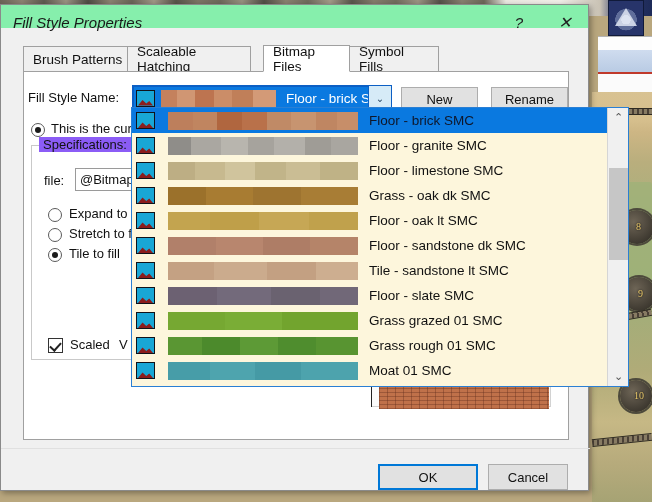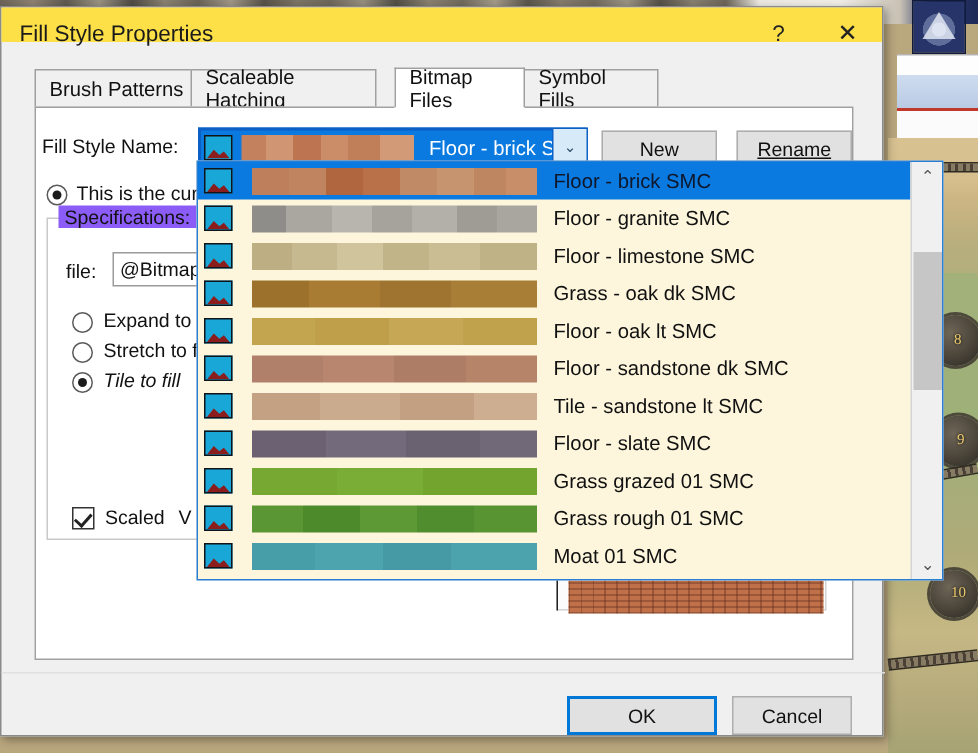--- a/index.html
+++ b/index.html
@@ -71,22 +71,23 @@
     position:absolute;background:#9db278;opacity:.75;border-radius:3px;
   }
 
   
   #dialog{
     position:absolute;left:0px;top:4px;width:589px;height:487px;
     background:#f0f0f0;border:1px solid #8a8a8a;box-sizing:border-box;
     box-shadow:2px 2px 6px rgba(0,0,0,.35);
   }
   .titlebar{
-    position:absolute;left:0;top:0;width:100%;height:23px;background:#fde047;
+    position:absolute;left:0;top:0;width:100%;height:23px;background:#86efac;
     box-sizing:border-box;
+    font-style:italic;
   }
   .title-text{
     position:absolute;left:12px;top:9px;font-size:15px;color:#1a1a1a;
     font-family:"Liberation Sans", sans-serif;
   }
   .title-btn{
     position:absolute;top:0;height:35px;width:46px;display:flex;
     align-items:center;justify-content:center;font-size:15px;color:#222;
     cursor:default;
   }
@@ -143,21 +144,21 @@
     background:#d6ebf7;border:1px solid #0c5fc4;box-sizing:border-box;
     display:flex;align-items:center;justify-content:center;color:#2b4a66;font-size:10px;
   }
 
   .btn{
     position:absolute;height:24px;background:#e1e1e1;border:1px solid #adadad;
     box-sizing:border-box;font-size:13px;color:#111;display:flex;
     align-items:center;justify-content:center;cursor:default;
   }
   #btn-new{left:400px;top:82px;width:77px;}
-  #btn-rename{left:490px;top:82px;width:77px;text-decoration:underline;}
+  #btn-rename{left:490px;top:82px;width:77px;}
 
   
   .radio{
     position:absolute;width:14px;height:14px;border-radius:50%;
     border:1px solid #5a5a5a;background:#fff;box-sizing:border-box;
   }
   .radio.on:after{
     content:"";position:absolute;left:3px;top:3px;width:6px;height:6px;
     border-radius:50%;background:#1b1b1b;
   }
@@ -315,21 +316,21 @@
   <div class="lbl" style="left:43px;top:168px;">file:</div>
   <div class="textfield">@Bitmap</div>
 
   <div class="radio" style="left:47px;top:203px;"></div>
   <div class="lbl" style="left:68px;top:201px;">Expand to f</div>
 
   <div class="radio" style="left:47px;top:223px;"></div>
   <div class="lbl" style="left:68px;top:221px;">Stretch to fi</div>
 
   <div class="radio on" style="left:47px;top:243px;"></div>
-  <div class="lbl" style="left:68px;top:241px;font-style:italic;">Tile to fill</div>
+  <div class="lbl" style="left:68px;top:241px;">Tile to fill</div>
 
   <div class="checkbox on" style="left:47px;top:333px;"></div>
   <div class="lbl" style="left:69px;top:332px;">Scaled</div>
   <div class="lbl" style="left:118px;top:332px;">V</div>
 
   <div class="preview"></div>
   <div class="preview-rule"></div>
   <div class="preview-swatch"></div>
 
   <div class="footer-sep"></div>

